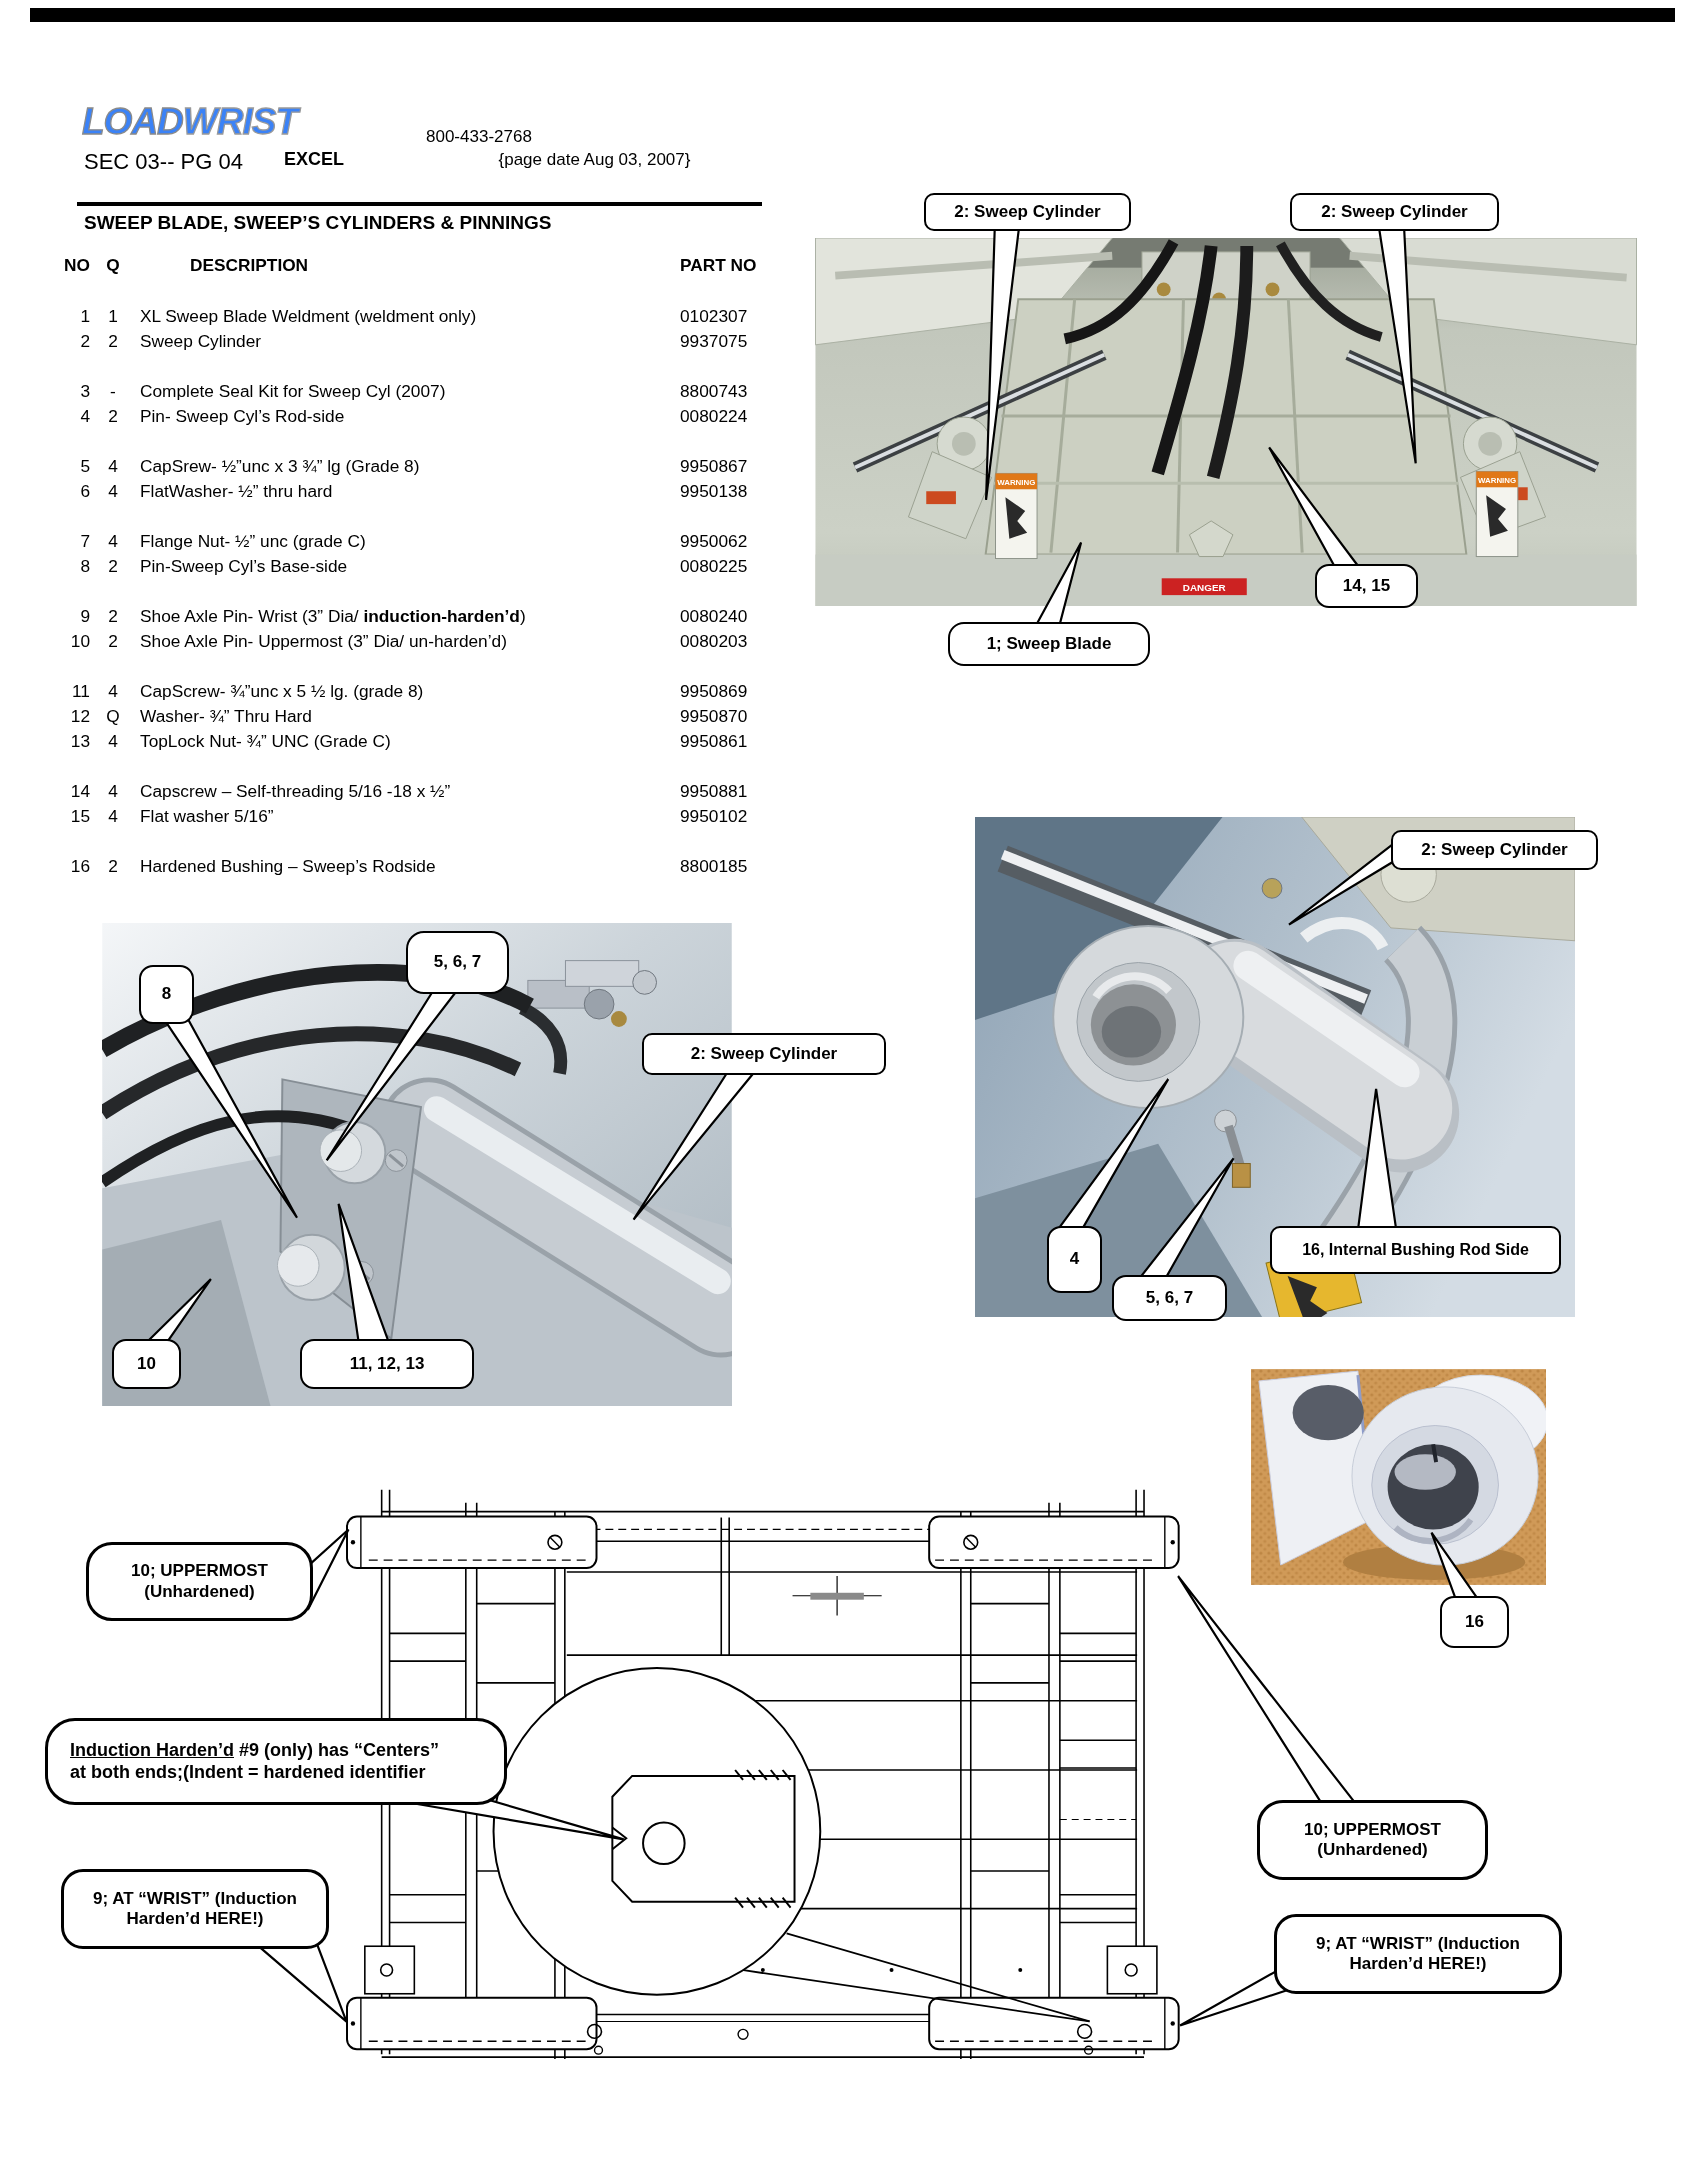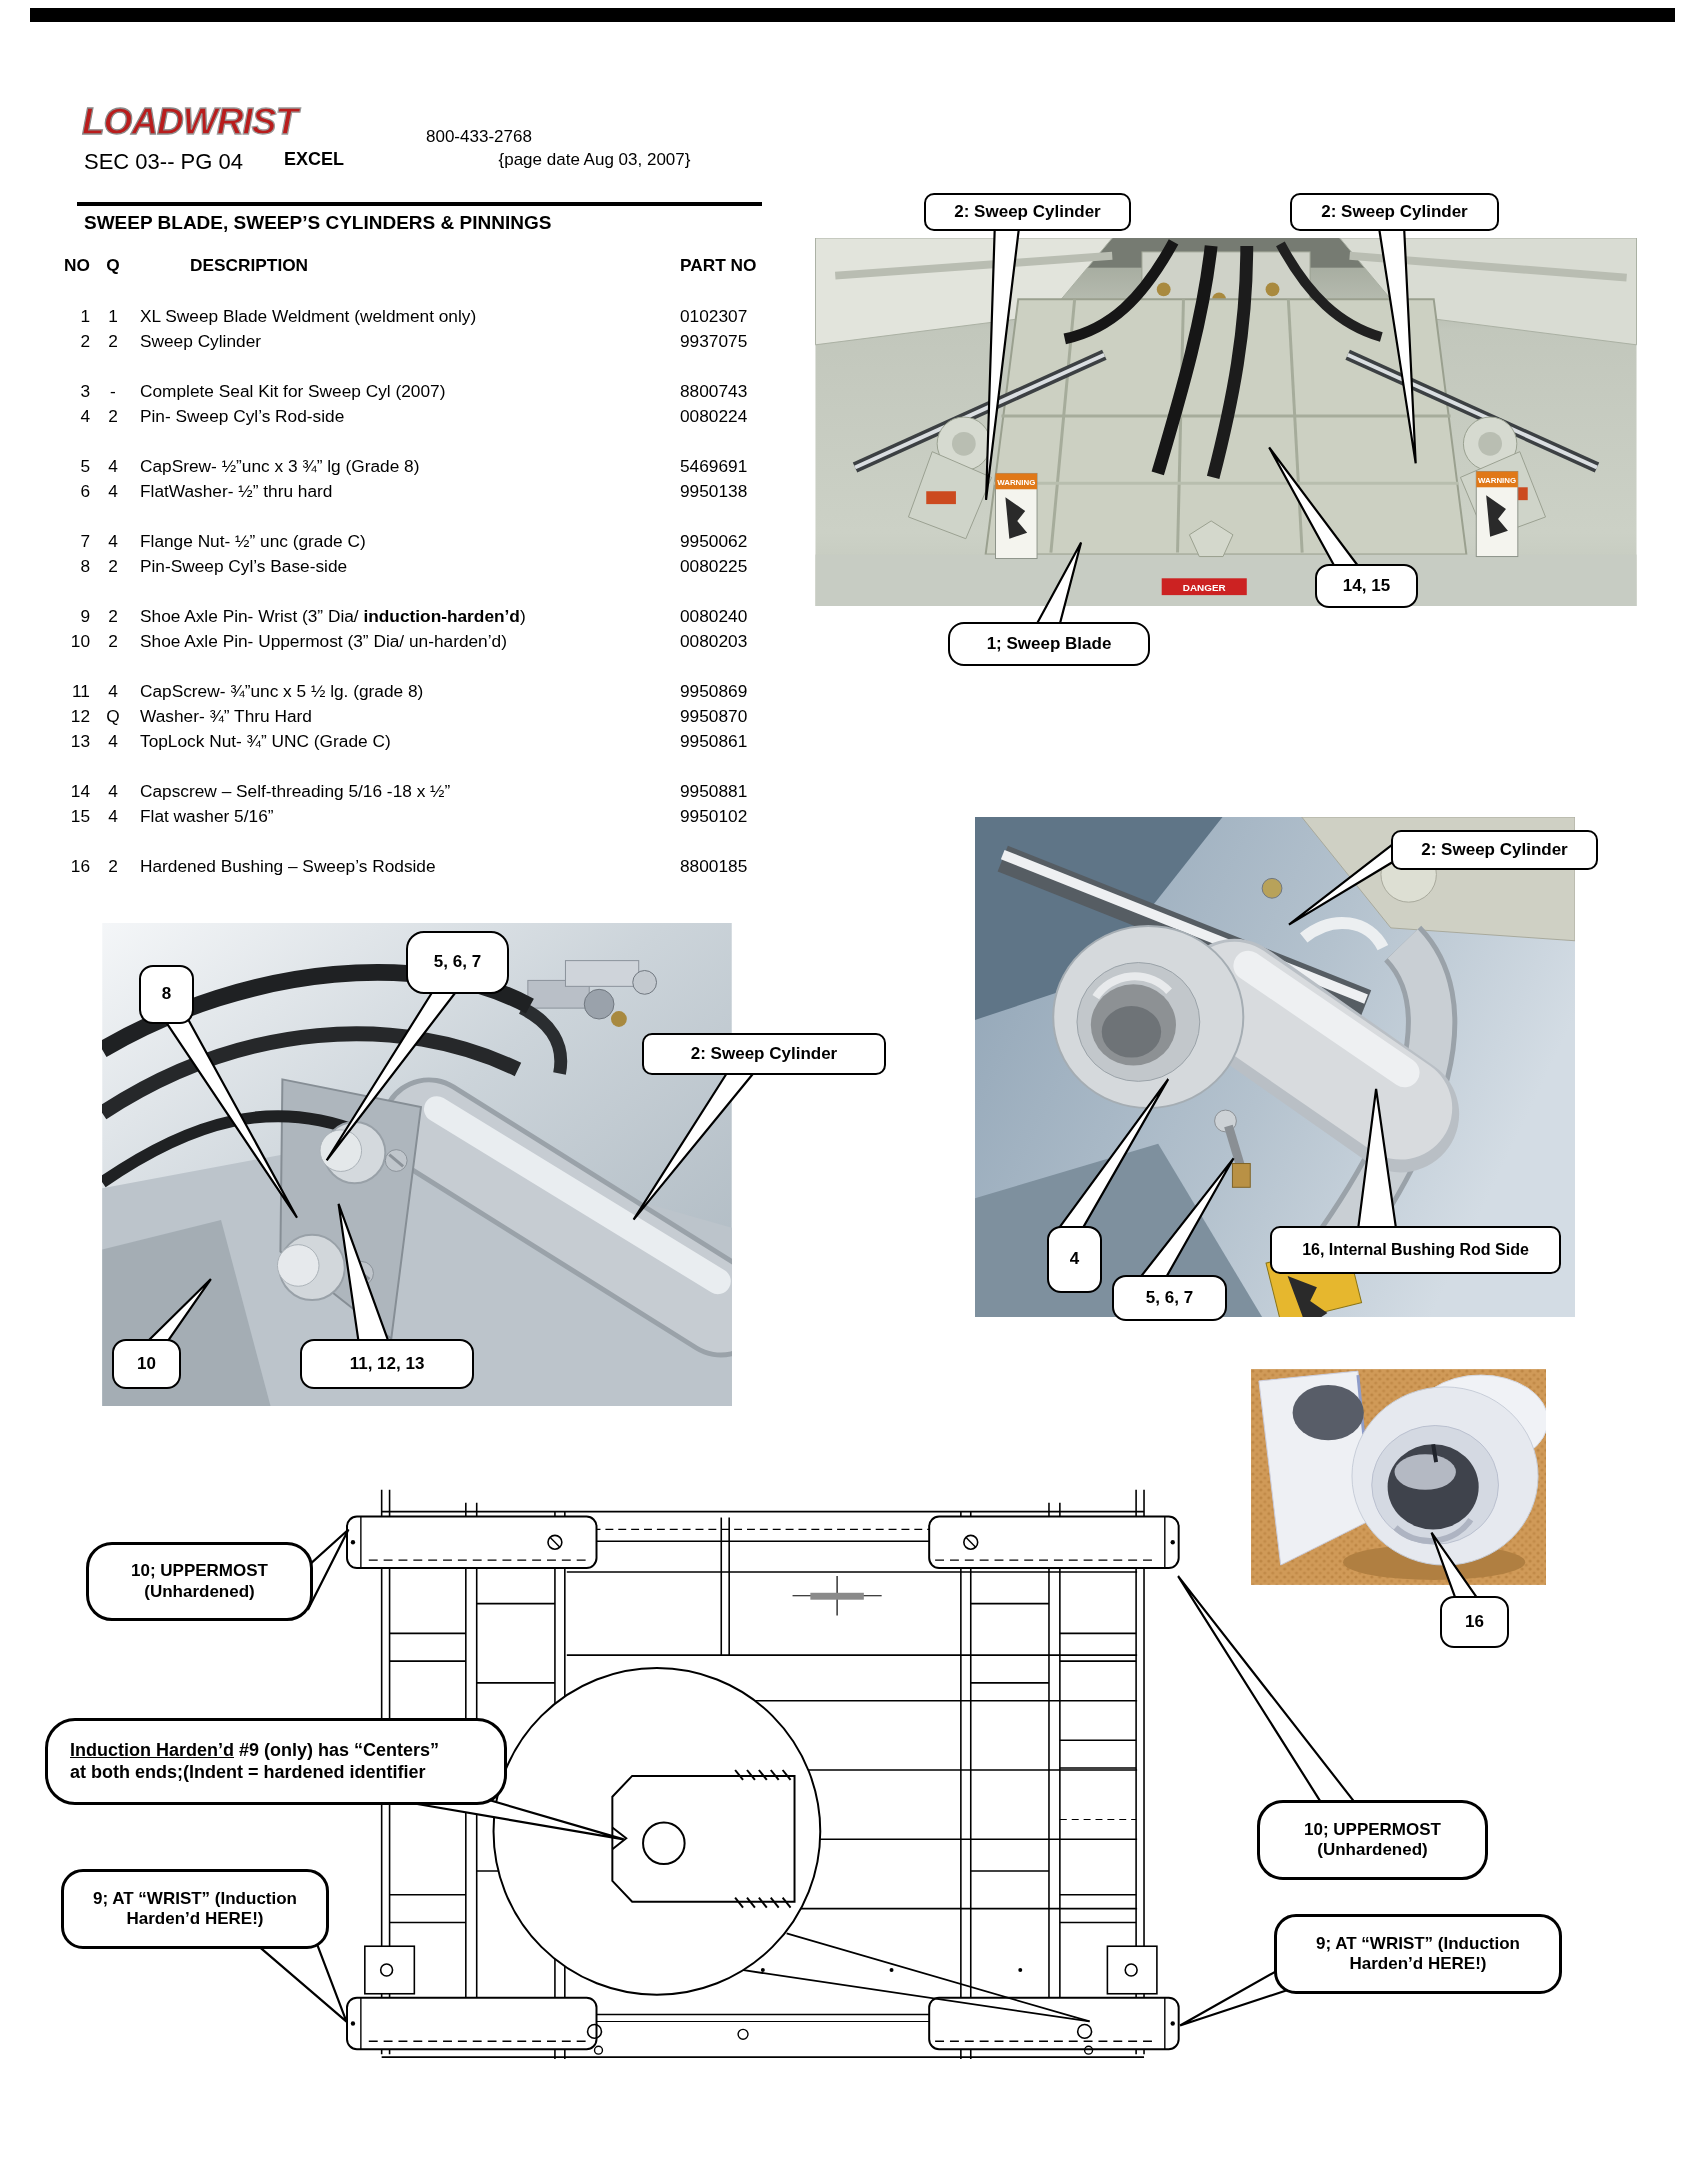--- a/index.html
+++ b/index.html
@@ -2,21 +2,21 @@
 <html><head>
 <meta charset="utf-8">
 <style>
   html,body{margin:0;padding:0;background:#fff;}
   #page{position:relative;width:1683px;height:2178px;background:#fff;overflow:hidden;
         font-family:"Liberation Sans","DejaVu Sans",sans-serif;color:#000;}
   .abs{position:absolute;}
   
   #topbar{left:30px;top:8px;width:1645px;height:14px;background:#000;}
   #logo{left:82px;top:101px;font-size:37px;font-weight:bold;font-style:italic;letter-spacing:-1px;white-space:nowrap;}
-  #logo span{color:#b91c1c;-webkit-text-stroke:1.3px #8a8a8a;}
+  #logo span{color:#3b82f6;-webkit-text-stroke:1.3px #8a8a8a;}
   #logo .m{-webkit-text-stroke:1.3px #9a9a9a;}
   #secline{left:84px;top:149px;font-size:22px;white-space:nowrap;}
   #model{left:284px;top:149px;font-size:18px;font-weight:bold;}
   #phone{left:426px;top:127px;width:337px;font-size:17px;}
   #dateline{left:426px;top:150px;width:337px;text-align:center;font-size:17px;}
   #hrule{left:77px;top:202px;width:685px;height:4px;background:#000;}
   #ptitle{left:84px;top:212px;font-size:19px;font-weight:bold;}
   
   #ptable{left:46px;top:255px;width:762px;font-size:17.3px;}
   .prow{display:grid;grid-template-columns:44px 46px 544px auto;line-height:25px;}
@@ -91,21 +91,21 @@
         <div class="prow">
           <div class="c-no">4</div>
           <div class="c-q">2</div>
           <div class="c-desc">Pin- Sweep Cyl’s Rod-side</div>
           <div class="c-part">0080224</div>
         </div>
         <div class="prow gap">
           <div class="c-no">5</div>
           <div class="c-q">4</div>
           <div class="c-desc">CapSrew- ½”unc x 3 ¾” lg (Grade 8)</div>
-          <div class="c-part">5469691</div>
+          <div class="c-part">9950867</div>
         </div>
         <div class="prow">
           <div class="c-no">6</div>
           <div class="c-q">4</div>
           <div class="c-desc">FlatWasher- ½” thru hard</div>
           <div class="c-part">9950138</div>
         </div>
         <div class="prow gap">
           <div class="c-no">7</div>
           <div class="c-q">4</div>

